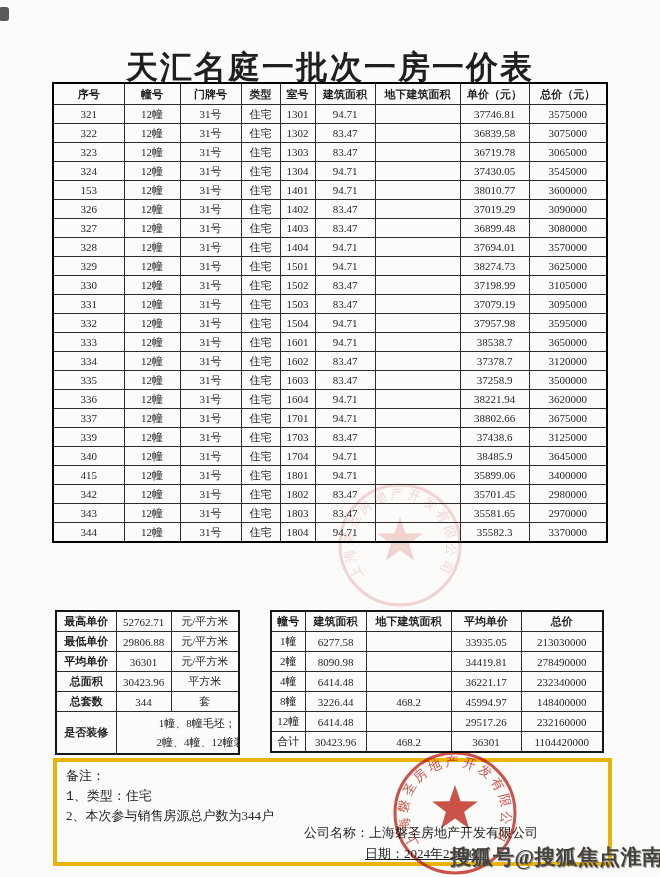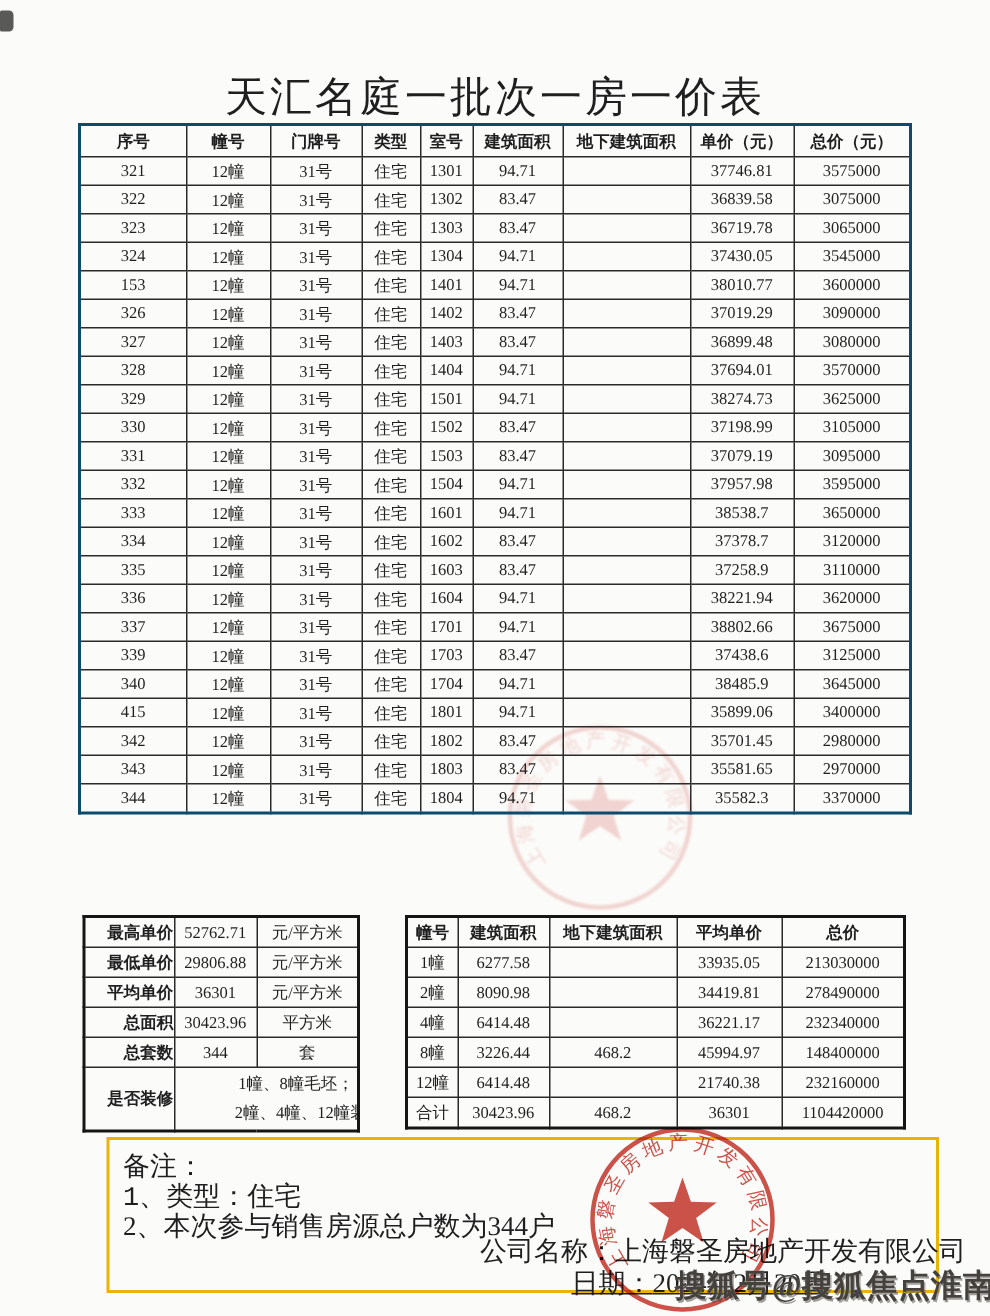--- a/index.html
+++ b/index.html
@@ -8,50 +8,50 @@
     background:#fbfbf9;
     font-family:"Liberation Serif","DejaVu Serif",serif;
     color:#1f1f1f;
   }
   .corner-mark{
     position:absolute;left:0;top:7px;width:9px;height:14px;
     background:#3c3c3c;border-radius:1px 3px 3px 1px;opacity:.85;
   }
   .title{
     position:absolute;left:0;right:0;top:46px;margin:0;
-    text-align:center;font-size:28px;font-weight:normal;letter-spacing:2px;
+    text-align:center;font-size:32px;font-weight:bold;letter-spacing:2px;
   }
   table{border-collapse:collapse;table-layout:fixed;background:transparent;}
   th,td{
     border:1px solid #2b2b2b;text-align:center;vertical-align:middle;
     padding:0;overflow:hidden;white-space:nowrap;
   }
   .main-table{
     position:absolute;left:52px;top:82px;width:554px;
-    font-size:11px;border:2px solid #0c4a6e;
+    font-size:11px;border:2px solid #000000;
   }
   .main-table th{height:20px;font-weight:bold;font-size:11px;}
   .main-table td{height:18px;}
   .left-summary{
     position:absolute;left:55px;top:610px;width:183px;
     font-size:11px;border:2px solid #161616;
   }
   .left-summary td{height:19px;}
-  .left-summary .lbl{font-weight:bold;text-align:right;}
+  .left-summary .lbl{font-weight:bold;}
   .left-summary .tall td{height:41px;}
   .left-summary .tall .two-line div{line-height:19px;margin-left:40px;}
   .right-summary{
     position:absolute;left:270px;top:610px;width:333px;
     font-size:11px;border:2px solid #161616;
   }
   .right-summary th{height:19px;font-weight:bold;font-size:11px;}
   .right-summary td{height:19px;}
   .notes-box{
-    position:absolute;left:71px;top:758px;width:551px;height:100px;
-    border:2px solid #eab308;font-size:18px;
+    position:absolute;left:53px;top:758px;width:551px;height:100px;
+    border:4px solid #eab308;font-size:13px;
   }
   .note-line{position:absolute;left:9px;white-space:nowrap;}
   .note-heading{top:5px;}
   .note-1{top:25px;font-family:Liberation Mono, monospace;}
   .note-2{top:45px;}
   .company-line{position:absolute;left:247px;top:62px;white-space:nowrap;}
   .date-line{position:absolute;left:308px;top:83px;white-space:nowrap;text-decoration:underline;}
   .seal{position:absolute;mix-blend-mode:multiply;pointer-events:none;}
   .seal-faint{left:330px;top:475px;opacity:.20;filter:blur(.7px);}
   .seal-main{left:385px;top:743px;opacity:.88;filter:blur(.2px);}
@@ -266,21 +266,21 @@
       </tr>
         <tr>
         <td>335</td>
         <td>12幢</td>
         <td>31号</td>
         <td>住宅</td>
         <td>1603</td>
         <td>83.47</td>
         <td></td>
         <td>37258.9</td>
-        <td>3110000</td>
+        <td>3500000</td>
       </tr>
         <tr>
         <td>336</td>
         <td>12幢</td>
         <td>31号</td>
         <td>住宅</td>
         <td>1604</td>
         <td>94.71</td>
         <td></td>
         <td>38221.94</td>
@@ -456,21 +456,21 @@
         <td>8幢</td>
         <td>3226.44</td>
         <td>468.2</td>
         <td>45994.97</td>
         <td>148400000</td>
       </tr>
         <tr>
         <td>12幢</td>
         <td>6414.48</td>
         <td></td>
-        <td>21740.38</td>
+        <td>29517.26</td>
         <td>232160000</td>
       </tr>
         <tr>
         <td>合计</td>
         <td>30423.96</td>
         <td>468.2</td>
         <td>36301</td>
         <td>1104420000</td>
       </tr>
       </tbody>

